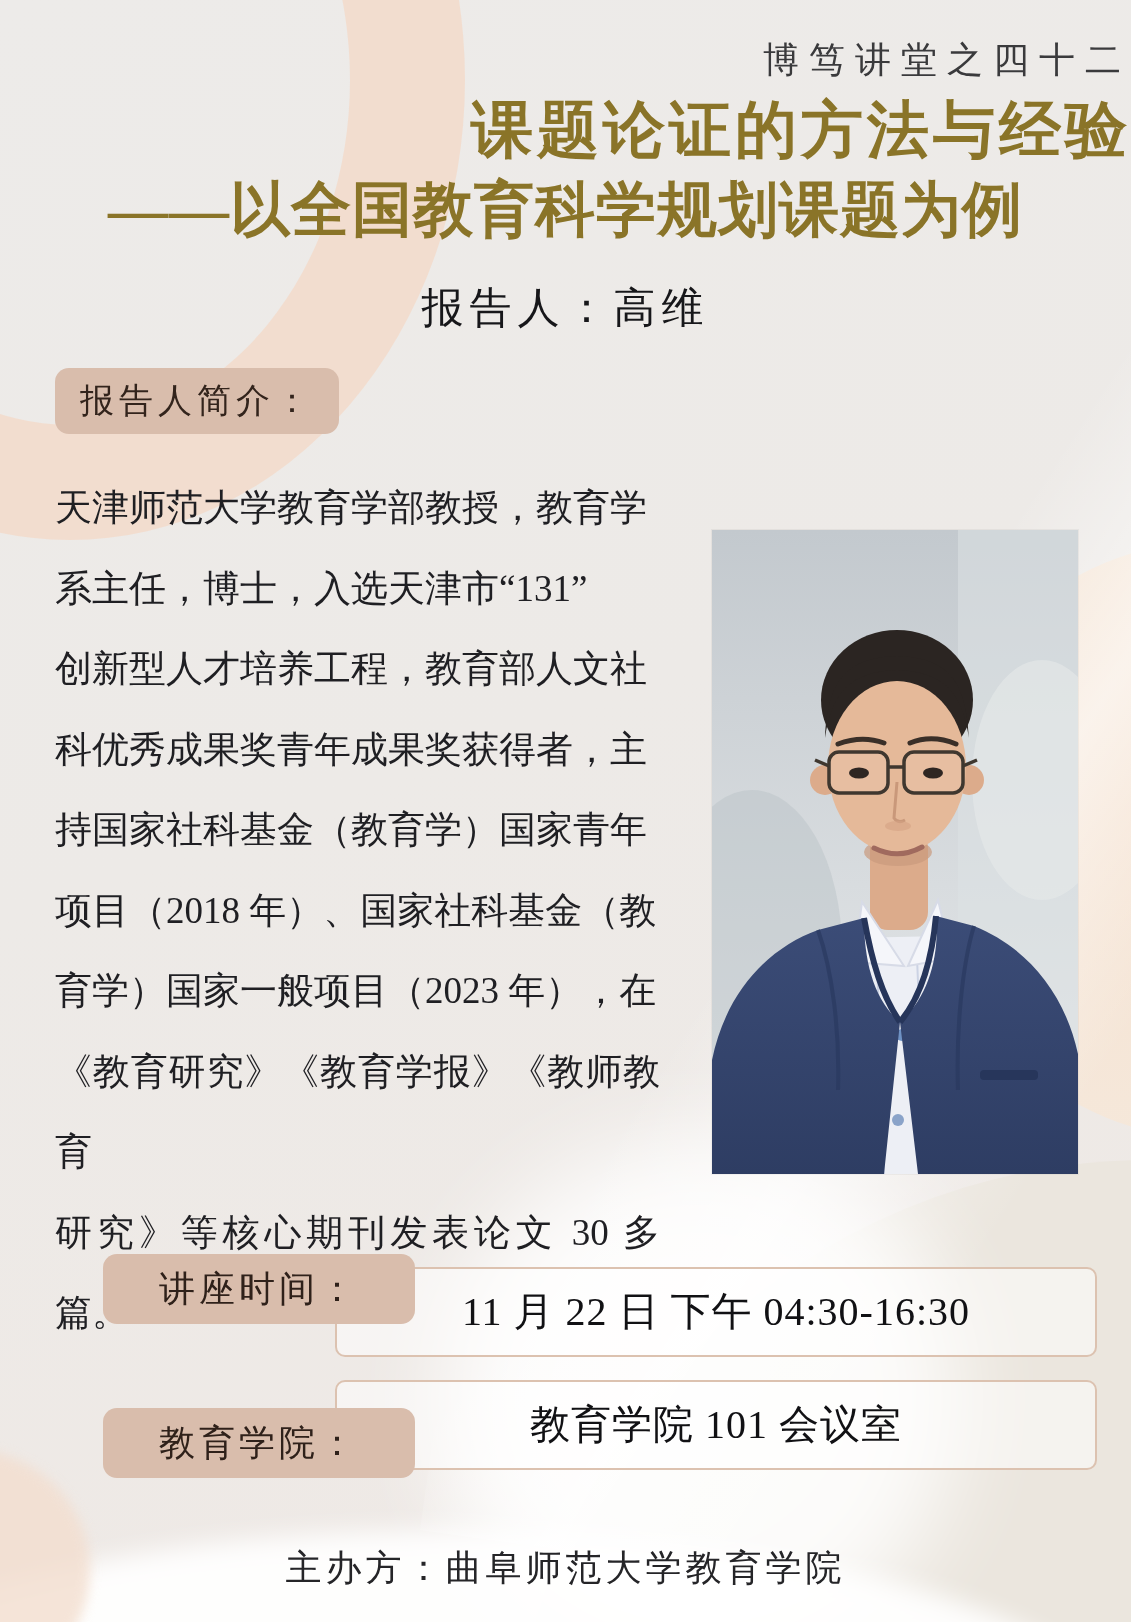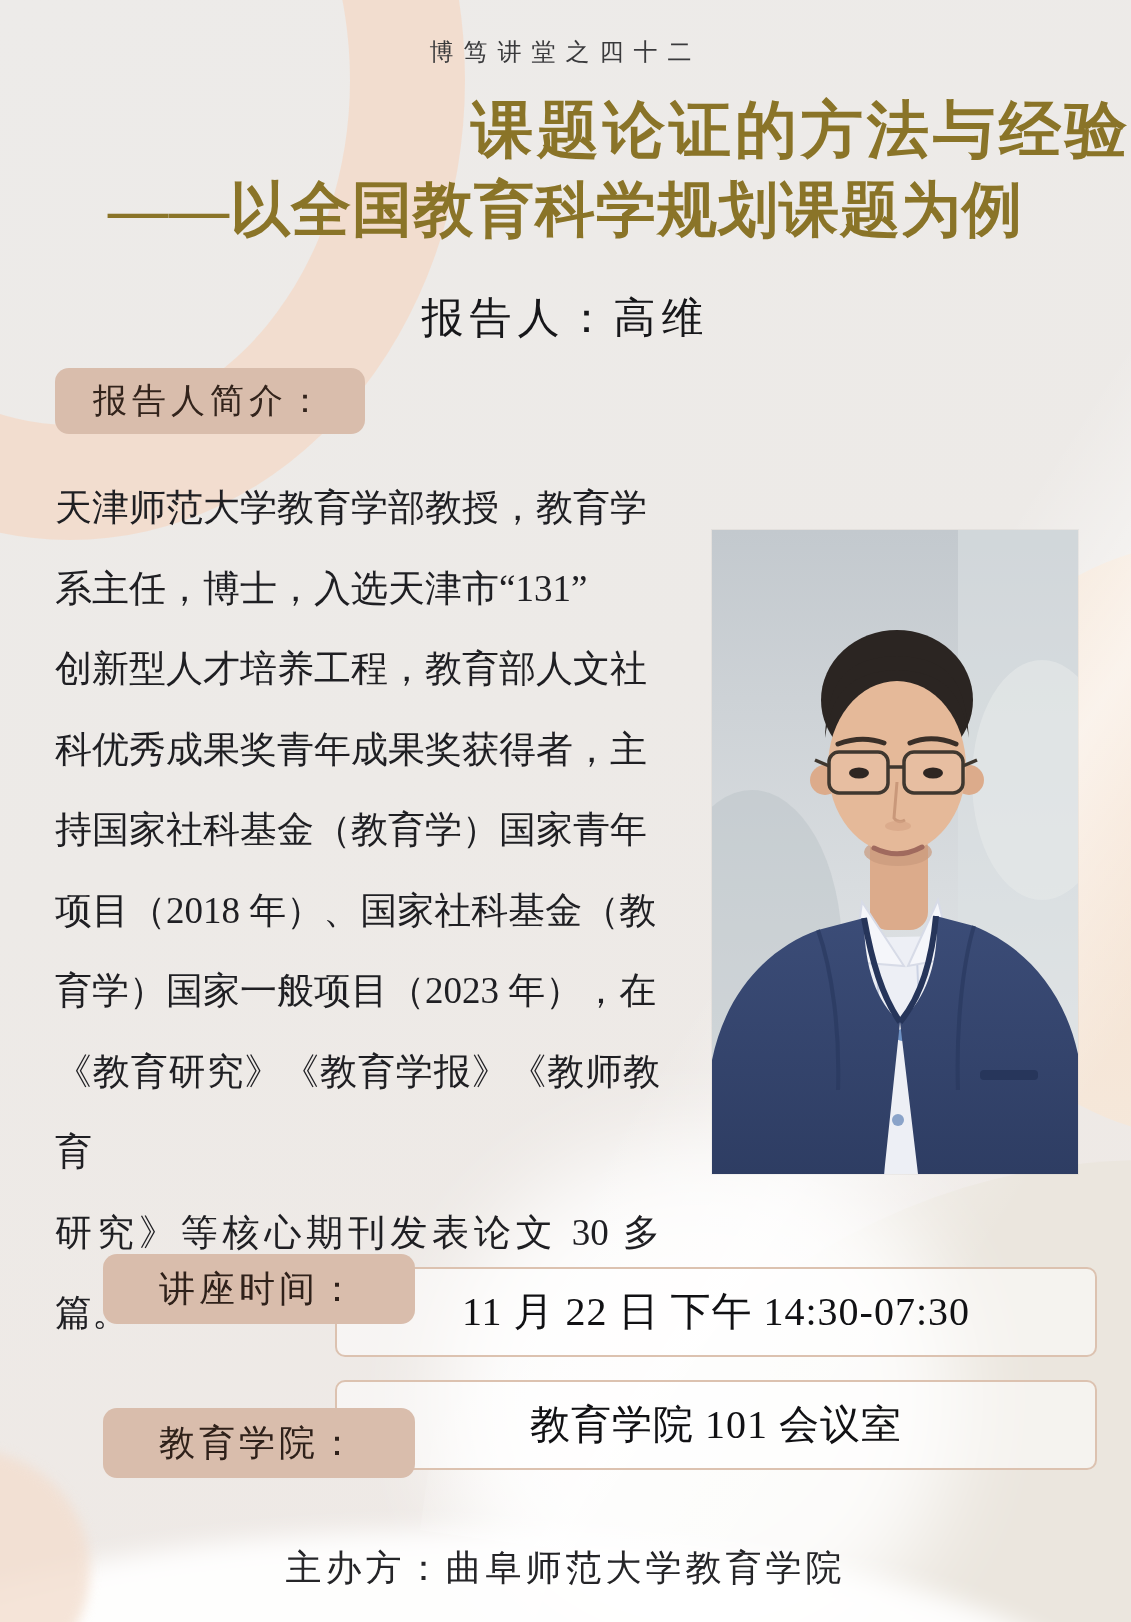--- a/index.html
+++ b/index.html
@@ -52,38 +52,38 @@
     background:#f3decf;opacity:.8;filter:blur(6px);
   }
   .sheen{
     left:520px;top:100px;width:900px;height:1500px;
     background:linear-gradient(115deg,rgba(255,255,255,0) 40%,rgba(255,255,255,.55) 52%,rgba(255,255,255,0) 66%);
     transform:rotate(8deg);
   }
   
   .series{
     position:absolute;left:0;top:36px;width:100%;
-    text-align:center;font-size:24px;letter-spacing:10px;color:#3a3a3c;z-index:2;
+    text-align:right;font-size:36px;letter-spacing:10px;color:#3a3a3c;z-index:2;
   }
   .title1{
     position:absolute;left:0;top:88px;width:100%;
     text-align:right;font-size:62px;font-weight:bold;letter-spacing:4px;
     color:var(--title_gold);z-index:2;
   }
   .title2{
     position:absolute;left:0;top:170px;width:100%;
     text-align:center;font-size:60px;font-weight:bold;letter-spacing:1px;
     color:var(--title_gold);z-index:2;
   }
   .speaker{
-    position:absolute;left:0;top:290px;width:100%;
+    position:absolute;left:0;top:280px;width:100%;
     text-align:center;font-size:42px;letter-spacing:6px;color:#17171a;z-index:2;
   }
   .intro-label{
-    position:absolute;left:55px;top:368px;width:310px;height:66px;
+    position:absolute;left:55px;top:368px;width:284px;height:66px;
     background:var(--label_bg);border-radius:14px;z-index:3;
     font-size:34px;letter-spacing:5px;color:#33241c;
     line-height:66px;text-align:center;
   }
   .bio{
     position:absolute;left:55px;top:468px;width:605px;
     font-size:37px;line-height:80.5px;color:var(--body_ink);
     white-space:pre-line;z-index:2;text-align:justify;
   }
   
@@ -200,21 +200,21 @@
 
       <ellipse cx="147" cy="243" rx="10" ry="5.5" fill="#2e2622"></ellipse>
       <ellipse cx="221" cy="243" rx="10" ry="5.5" fill="#2e2622"></ellipse>
 
       <path d="M185 252 L182 288 Q186 294 193 290" stroke="#c9987a" stroke-width="3" fill="none"></path>
       <ellipse cx="186" cy="296" rx="13" ry="5" fill="#d3a183" opacity="0.6"></ellipse>
       <path d="M162 318 Q186 330 210 317" stroke="#a06a5e" stroke-width="5" fill="none" stroke-linecap="round"></path>
     </svg>
   </div>
 
-  <div class="value-box time">11 月 22 日 下午 14:30-07:30</div>
+  <div class="value-box time">11 月 22 日 下午 04:30-16:30</div>
   <div class="row-label time">讲座时间：</div>
 
   <div class="value-box place">教育学院 101 会议室</div>
   <div class="row-label place">教育学院：</div>
 
   <div class="organizer">主办方：曲阜师范大学教育学院</div>
 
 </div>
 
 </body></html>

